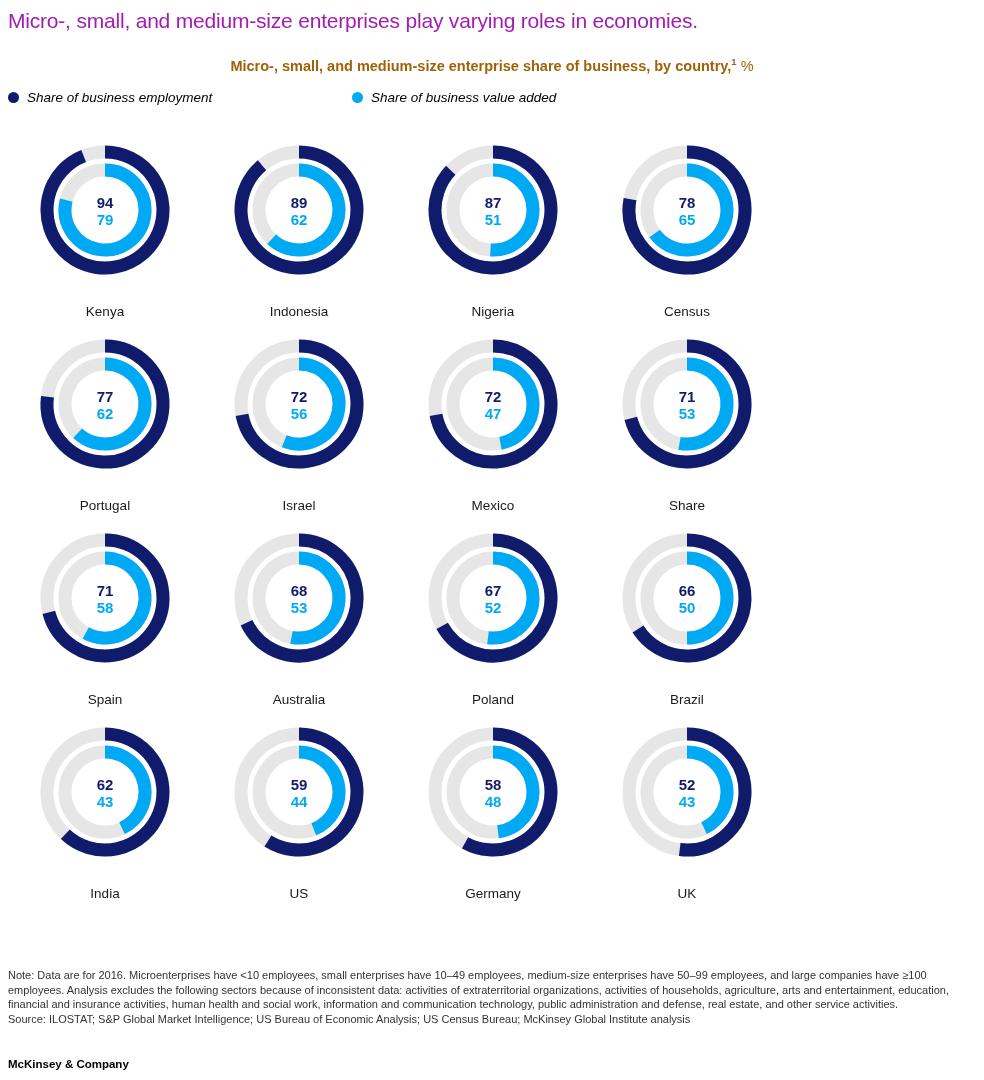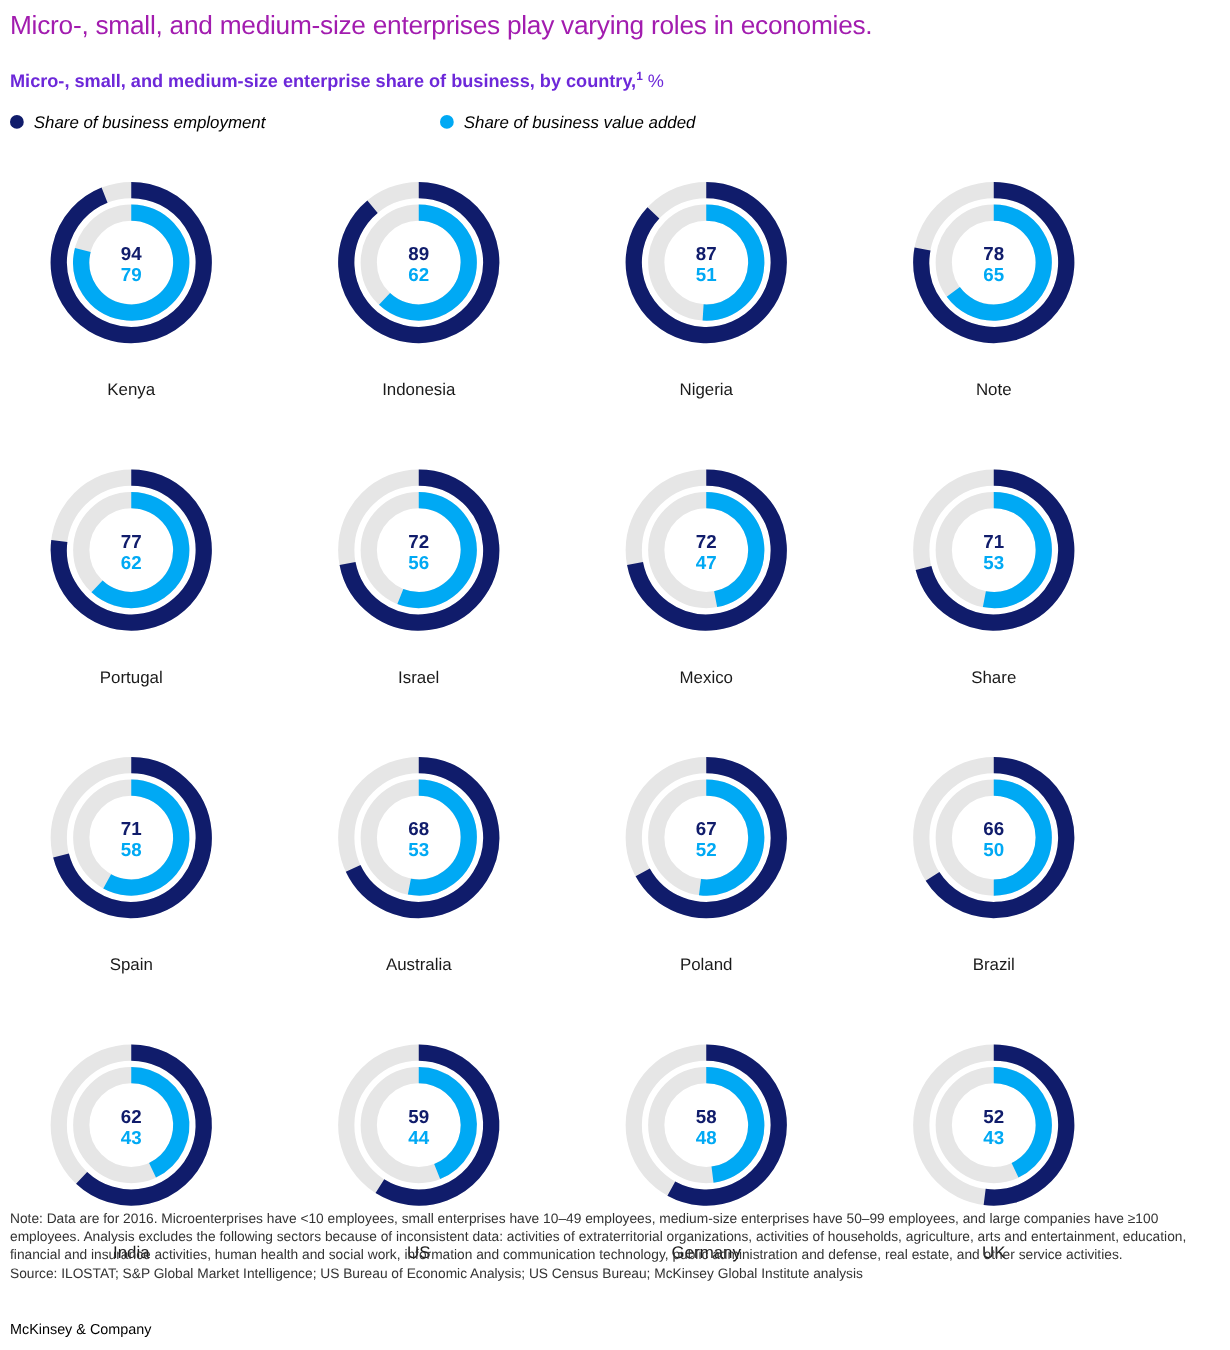--- a/index.html
+++ b/index.html
@@ -26,21 +26,22 @@
     font-weight: normal;
     letter-spacing: -0.2px;
     line-height: 26px;
     margin: 8px 0 0 0;
     color: #a21caf;
   }
   .subtitle {
     font-size: 14.5px;
     font-weight: bold;
     margin: 22px 0 0 0;
-    color: #6d28d9;
+    color: #a16207;
+    text-align: center;
   }
   .subtitle sup {
     font-size: 9.5px;
     vertical-align: super;
     font-weight: bold;
   }
   .subtitle .pct {
     font-weight: normal;
   }
   .legend {
@@ -68,21 +69,20 @@
   .legend-label {
     color: #000;
     font-size: 13.5px;
   }
   .grid {
     margin-top: 26px;
     display: grid;
     grid-template-columns: repeat(4, 194px);
     grid-auto-rows: 194px;
     column-gap: 0px;
-    gap: 36px;
   }
   .cell {
     position: relative;
     width: 194px;
     height: 194px;
   }
   .cell-label {
     position: absolute;
     left: 0;
     right: 0;
@@ -108,21 +108,21 @@
     color: #333333;
   }
   .notes .src {
     display: block;
   }
   .brand {
     position: absolute;
     left: 8px;
     bottom: 18px;
     font-size: 11.5px;
-    font-weight: normal;
+    font-weight: bold;
     color: #000;
     margin-top: 48px;
   }
 </style>
 </head>
 <body>
 
 <div class="page">
 
   <h1 class="title">Micro-, small, and medium-size enterprises play varying roles in economies.</h1>
@@ -178,21 +178,21 @@
       </div>
       <div class="cell">
         <svg class="radial" width="150" height="150">
           <circle cx="75" cy="75" r="58" fill="none" stroke="#E6E6E6" stroke-width="13"></circle>
           <circle cx="75" cy="75" r="40" fill="none" stroke="#E6E6E6" stroke-width="13"></circle>
           <path d="M 75 17 A 58 58 0 1 1 18.027339457736055 64.131883754028" fill="none" stroke="#101C6B" stroke-width="13" stroke-linecap="butt"></path>
           <path d="M 75 35 A 40 40 0 1 1 42.63932022500211 98.51141009169893" fill="none" stroke="#00A9F4" stroke-width="13" stroke-linecap="butt"></path>
           <text x="75" y="73" text-anchor="middle" font-family="&quot;Liberation Sans&quot;, sans-serif" font-size="15" font-weight="bold" fill="#101C6B">78</text>
           <text x="75" y="90" text-anchor="middle" font-family="&quot;Liberation Sans&quot;, sans-serif" font-size="15" font-weight="bold" fill="#00A9F4">65</text>
         </svg>
-        <div class="cell-label">Note</div>
+        <div class="cell-label">Census</div>
       </div>
       <div class="cell">
         <svg class="radial" width="150" height="150">
           <circle cx="75" cy="75" r="58" fill="none" stroke="#E6E6E6" stroke-width="13"></circle>
           <circle cx="75" cy="75" r="40" fill="none" stroke="#E6E6E6" stroke-width="13"></circle>
           <path d="M 75 17 A 58 58 0 1 1 17.45734732376028 67.73067245327036" fill="none" stroke="#101C6B" stroke-width="13" stroke-linecap="butt"></path>
           <path d="M 75 35 A 40 40 0 1 1 47.618115762852455 104.15874509685645" fill="none" stroke="#00A9F4" stroke-width="13" stroke-linecap="butt"></path>
           <text x="75" y="73" text-anchor="middle" font-family="&quot;Liberation Sans&quot;, sans-serif" font-size="15" font-weight="bold" fill="#101C6B">77</text>
           <text x="75" y="90" text-anchor="middle" font-family="&quot;Liberation Sans&quot;, sans-serif" font-size="15" font-weight="bold" fill="#00A9F4">62</text>
         </svg>

